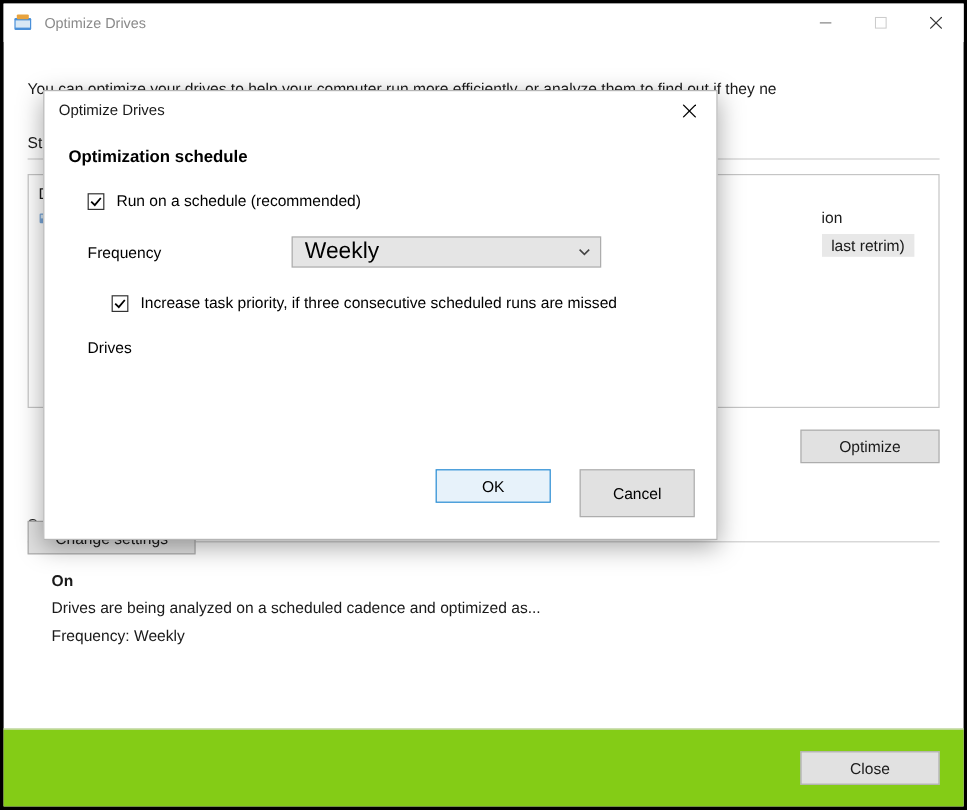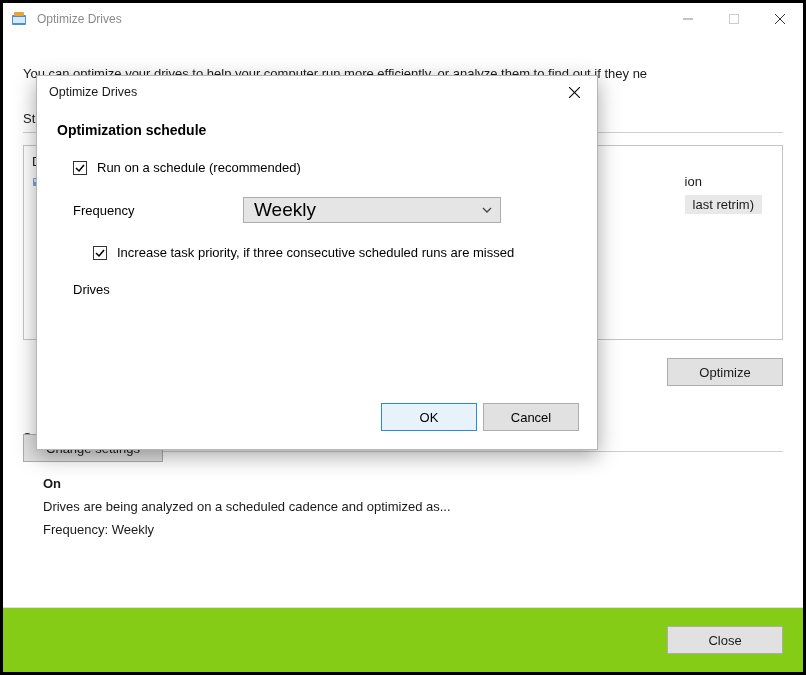--- a/index.html
+++ b/index.html
@@ -246,37 +246,37 @@
       border: 2px solid #0078d4;
       font-size: 13px;
       display: flex;
       align-items: center;
       justify-content: center;
       cursor: pointer;
     }
     .dialog-footer {
       display: flex;
       justify-content: flex-end;
-      gap: 6px;
+      gap: 24px;
       padding: 12px 18px 18px 18px;
     }
     .ok-btn {
       min-width: 96px;
       height: 28px;
       background: #e7f2fa;
       border: 1px solid #2a8dd4;
       font-size: 13px;
       display: flex;
       align-items: center;
       justify-content: center;
       cursor: pointer;
     }
     .cancel-btn {
       min-width: 96px;
-      height: 28px;
+      height: 40px;
       background: #e1e1e1;
       border: 1px solid #adadad;
       font-size: 13px;
       display: flex;
       align-items: center;
       justify-content: center;
       cursor: pointer;
     }
   </style>
 </head>

